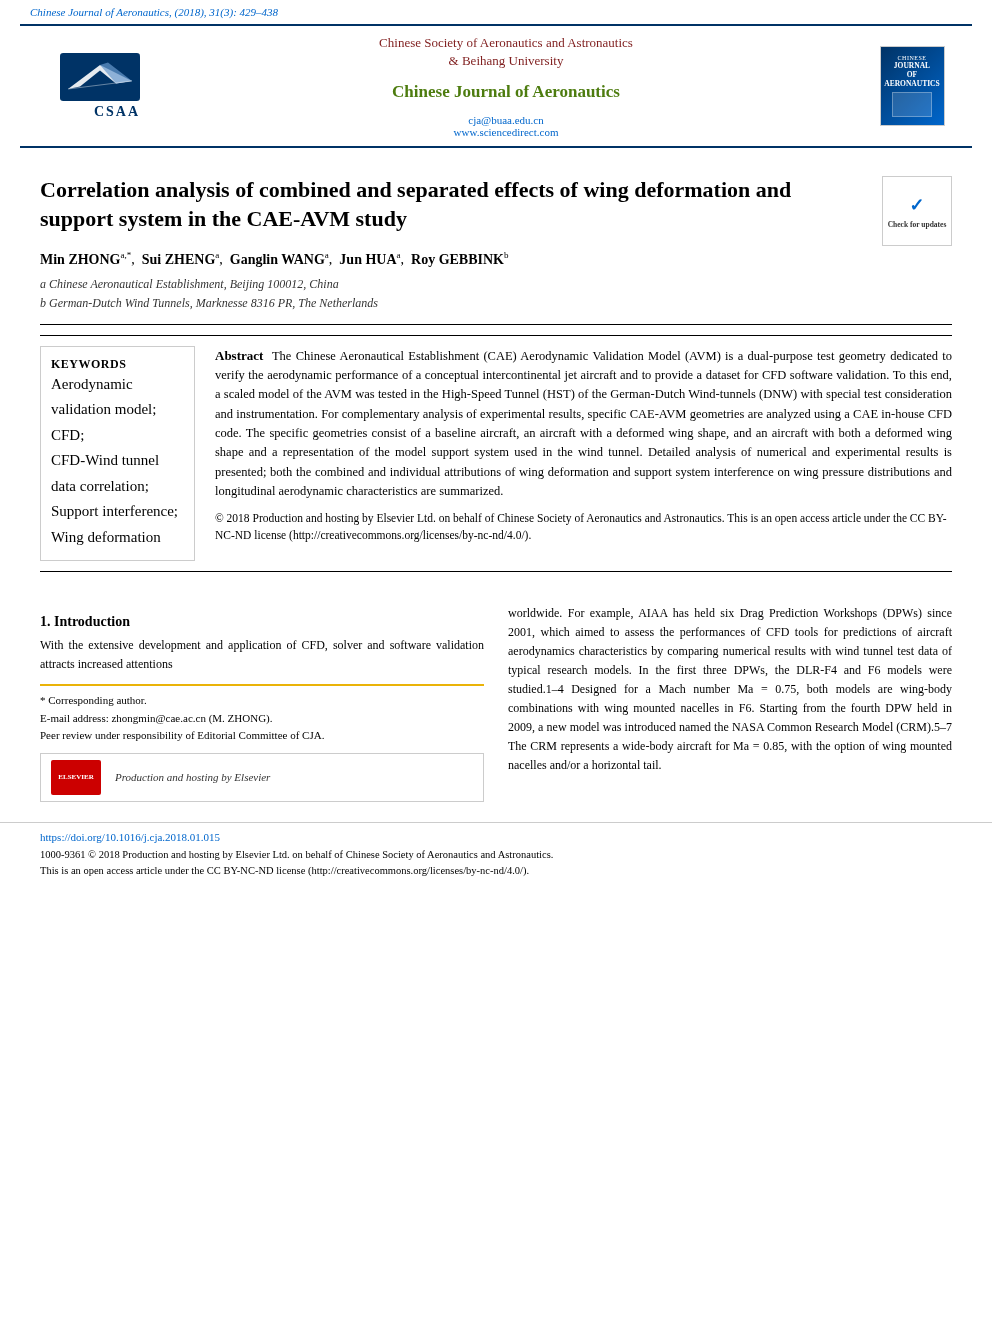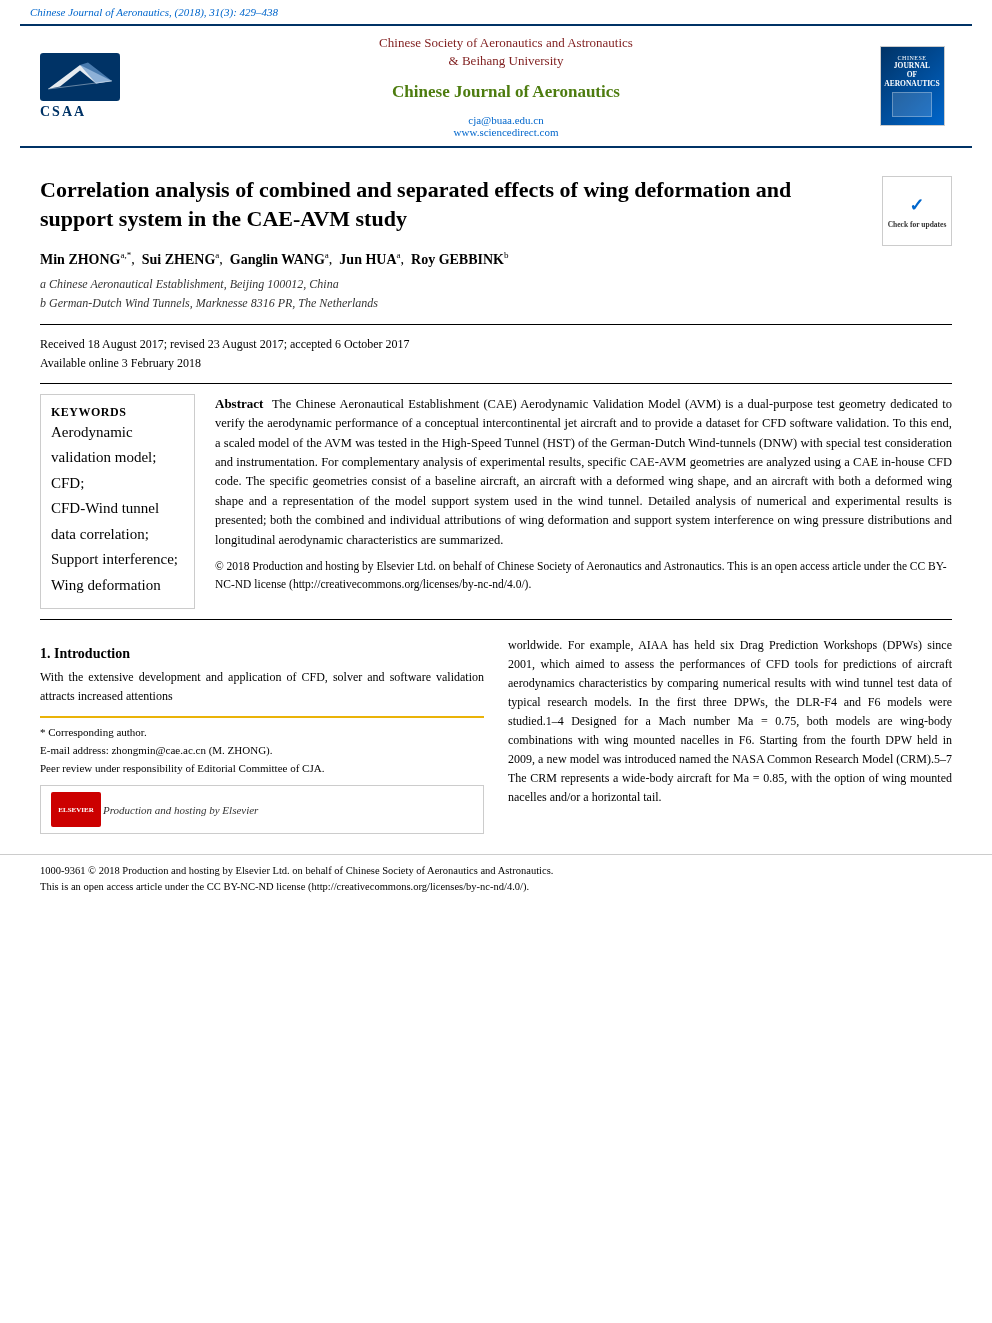--- a/index.html
+++ b/index.html
@@ -32,21 +32,21 @@
     }
 
     .header-logo-left {
       width: 100px;
       flex-shrink: 0;
     }
 
     .csaa-logo {
       display: flex;
       flex-direction: column;
-      align-items: flex-start;
+      align-items: flex-end;
     }
 
     .csaa-plane {
       width: 80px;
       height: 50px;
     }
 
     .csaa-text {
       font-size: 14px;
       font-weight: bold;
@@ -232,21 +232,21 @@
       font-size: 11.5px;
       line-height: 1.55;
       margin-top: 8px;
       color: #000;
     }
 
     
     .body-columns {
       display: flex;
       gap: 24px;
-      margin-top: 16px;
+      margin-top: 32px;
     }
 
     .body-col {
       flex: 1;
     }
 
     .section-title {
       font-size: 14px;
       font-weight: bold;
       margin: 10px 0 6px 0;
@@ -267,21 +267,21 @@
       border-top: 2px solid #eab308;
       margin-top: 10px;
       padding-top: 6px;
       font-size: 11px;
       line-height: 1.6;
     }
 
     .elsevier-logo-box {
       display: flex;
       align-items: center;
-      gap: 2px;
+      gap: 14px;
       border: 1px solid #ccc;
       padding: 6px 10px;
       margin-top: 8px;
       width: 100%;
     }
 
     .elsevier-logo {
       width: 50px;
       height: 35px;
       background: #cc0000;
@@ -379,24 +379,20 @@
     <span class="author-name">Roy GEBBINK</span><sup>b</sup>
   </div>
 
   <div class="affiliations">
     <div>a Chinese Aeronautical Establishment, Beijing 100012, China</div>
     <div>b German-Dutch Wind Tunnels, Marknesse 8316 PR, The Netherlands</div>
   </div>
 
   <hr class="divider">
 
-  <div class="dates">
-    <div>Received 18 August 2017; revised 23 August 2017; accepted 6 October 2017</div>
-    <div>Available online 3 February 2018</div>
-  </div>
 
   <hr class="divider">
 
   <div class="abstract-section">
 
     <div class="keywords-box">
       <div class="keywords-title">KEYWORDS</div>
       <div class="keywords-list">
         <div>Aerodynamic validation model;</div>
         <div>CFD;</div>
@@ -447,17 +443,20 @@
       <div class="body-text">
         <p>worldwide. For example, AIAA has held six Drag Prediction Workshops (DPWs) since 2001, which aimed to assess the performances of CFD tools for predictions of aircraft aerodynamics characteristics by comparing numerical results with wind tunnel test data of typical research models. In the first three DPWs, the DLR-F4 and F6 models were studied.1–4 Designed for a Mach number Ma = 0.75, both models are wing-body combinations with wing mounted nacelles in F6. Starting from the fourth DPW held in 2009, a new model was introduced named the NASA Common Research Model (CRM).5–7 The CRM represents a wide-body aircraft for Ma = 0.85, with the option of wing mounted nacelles and/or a horizontal tail.</p>
       </div>
     </div>
 
   </div>
 
 </div>
 
 <div class="page-footer">
+  <div class="footer-doi">
+    <span>https://doi.org/10.1016/j.cja.2018.01.015</span>
+  </div>
   <div class="footer-text">1000-9361 © 2018 Production and hosting by Elsevier Ltd. on behalf of Chinese Society of Aeronautics and Astronautics.</div>
   <div class="footer-text">
     <span>This is an open access article under the CC BY-NC-ND license (http://creativecommons.org/licenses/by-nc-nd/4.0/).</span>
   </div>
 </div>
 
 </body></html>

